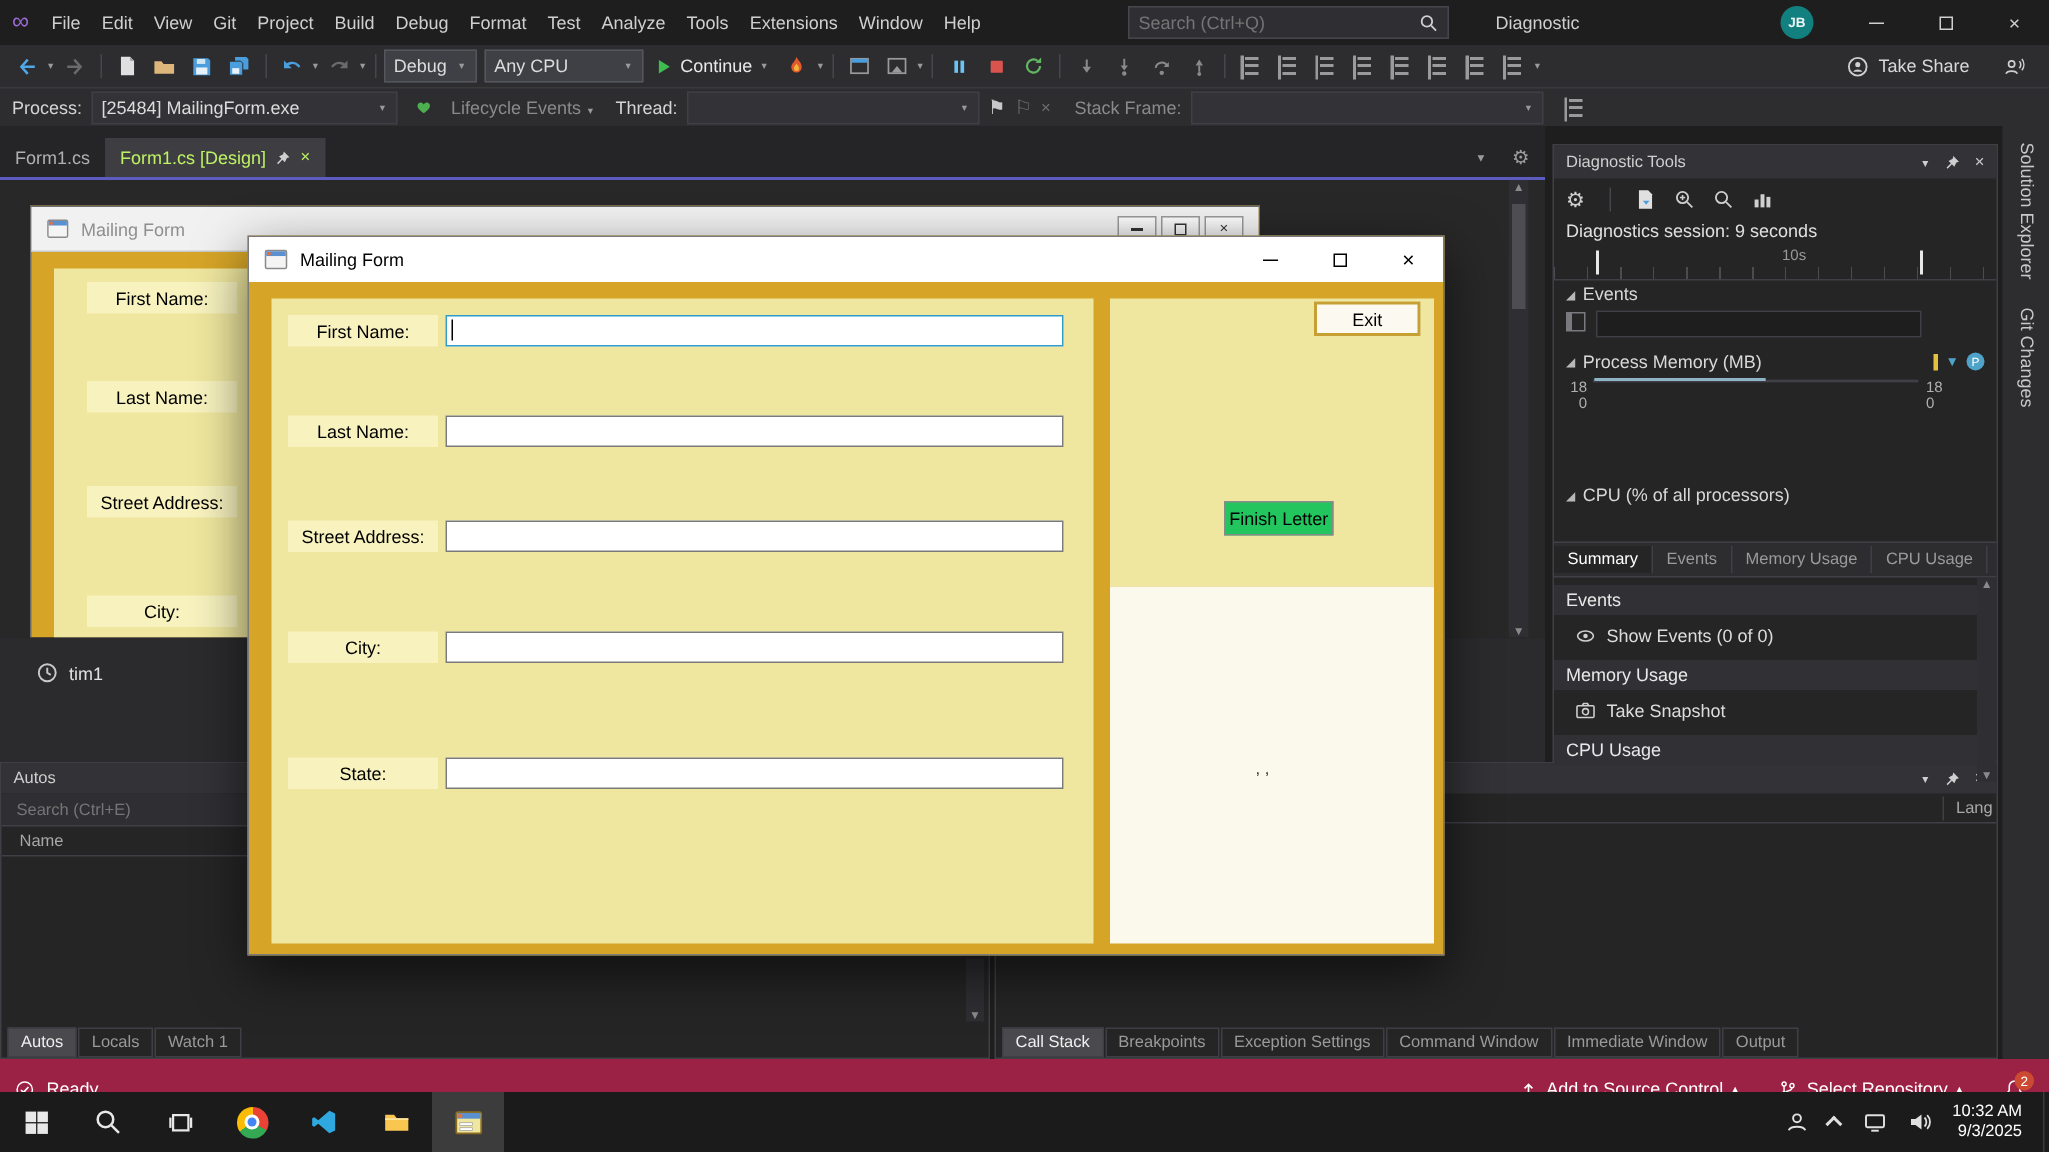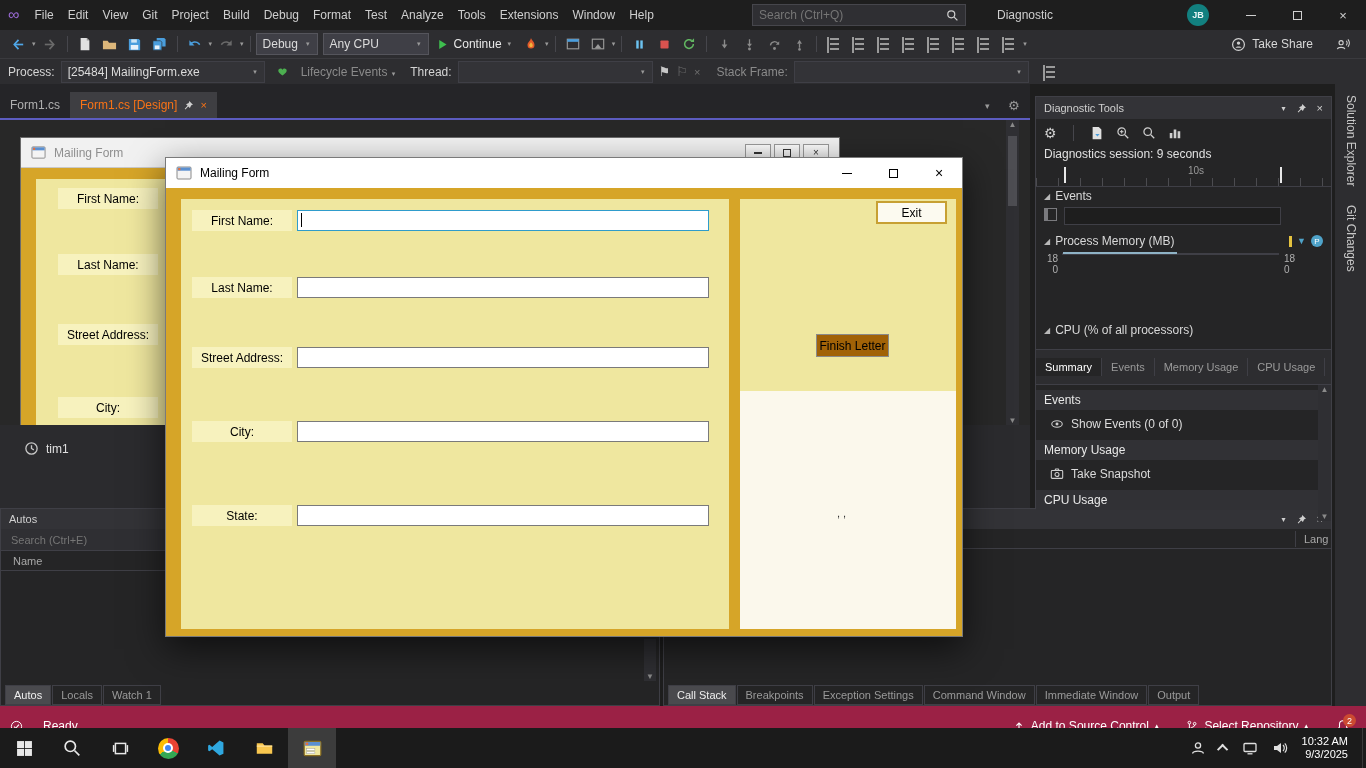--- a/index.html
+++ b/index.html
@@ -19,21 +19,21 @@
   .tbi{width:24px;height:24px;display:flex;align-items:center;justify-content:center;flex:0 0 auto}
   .chv{font-size:7px;color:#9a9a9a;margin:0 1px}
   .vsep{width:1px;height:16px;background:#46464c;margin:0 4px;flex:0 0 auto}
   .combo{background:#3f3f46;border:1px solid #55555c;color:#dcdcdc;display:flex;align-items:center;height:22px;padding:0 6px;gap:4px}
   .combo .fill{flex:1}
   .combo2{background:#333337;border:1px solid #3f3f46}
   .fmt{width:18px;height:18px;background:linear-gradient(90deg,#9a9a9a 0 2px,transparent 2px),repeating-linear-gradient(180deg,#9a9a9a 0 2px,transparent 2px 5px);background-size:100% 100%,9px 12px;background-position:2px 2px,5px 3px;background-repeat:no-repeat;margin:0 3px}
   
   .tabstrip{left:0;top:84px;width:1030px;height:34px;background:#252528;display:flex;align-items:flex-end}
   .doctab{height:26px;display:flex;align-items:center;padding:0 10px;gap:6px;color:#b0b0b0}
-  .doctab.active{background:#3e3e42;color:#f97316}
+  .doctab.active{background:#3e3e42;color:#bef264}
   .purpleline{left:0;top:118px;width:1030px;height:2px;background:#5c5cc0}
   .designer{left:0;top:120px;width:1030px;height:305px;background:#282828;overflow:hidden}
   .tray{left:0;top:425px;width:1030px;height:83px;background:#2b2b2e}
   
   .dform{position:absolute;left:20px;top:17px;width:820px;height:380px;background:#D6A528;border:1px solid #6b6b6b}
   .dform .dtitle{height:30px;background:#f1f1f1;border-bottom:1px solid #c9c9c9;display:flex;align-items:center;padding:0 10px}
   .cbtn{width:26px;height:18px;background:linear-gradient(#fdfdfd,#e3e3e3);border:1px solid #9a9a9a;display:flex;align-items:center;justify-content:center;color:#333;font-size:10px;margin-left:3px}
   .dbody{position:relative;height:349px}
   .dpanel{position:absolute;left:15px;top:11px;width:548px;height:400px;background:#EFE79F}
   .flabel{position:absolute;width:100px;height:21px;background:#F7F2BE;color:#000;display:flex;align-items:center;justify-content:center;font-size:12px}
@@ -63,21 +63,21 @@
   .appwin{left:165px;top:157px;width:798px;height:480px;background:#D6A528;border:1px solid #7a7a7a;box-shadow:0 12px 34px rgba(0,0,0,.6);z-index:50}
   .apptitle{height:30px;background:#fff;display:flex;align-items:center;padding-left:10px}
   .appbody{position:absolute;left:0;top:30px;right:0;bottom:0}
   .khaki{background:#EFE79F}
   .cream{background:#FBF8EC}
   .alabel{position:absolute;left:0;width:100px;height:21px;background:#F7F2BE;color:#000;display:flex;align-items:center;justify-content:center}
   .tb{position:absolute;left:105px;top:0;width:412px;height:21px;background:#fff;border:1px solid #7a7a7a;font-size:12px;padding:0 4px;font-family:inherit;color:#000}
   .tb.focus{border:1px solid #2F9CCB}
   .abtn{position:absolute;display:flex;align-items:center;justify-content:center;color:#000;font-size:12px;background:#FCFAF0}
   
-  .statusbar{left:0;top:706px;width:1366px;height:40px;background:#9B2145;display:flex;align-items:center;color:#fff;padding:0 10px;gap:20px}
+  .statusbar{left:0;top:706px;width:1366px;height:40px;background:#9B2145;display:flex;align-items:center;color:#fff;padding:0 10px;gap:8px}
   .taskbar{left:0;top:728px;width:1366px;height:40px;background:#1b1b1b;display:flex;align-items:center}
   .tkbtn{width:48px;height:40px;display:flex;align-items:center;justify-content:center}
   .badge{position:absolute;right:-6px;top:-5px;width:13px;height:13px;border-radius:50%;background:#cc4a31;color:#fff;font-size:9px;display:flex;align-items:center;justify-content:center}
 </style>
 </head>
 <body>
 
 <header class="abs titlebar">
   <span style="padding:0 8px;color:#9B6BD6;font-size:16px">∞</span>
   <span class="menuitem">File</span>
@@ -479,21 +479,21 @@
     </div>
     <div style="flex:1;display:flex;flex-direction:column;justify-content:space-between;padding:0 5px;font-size:10px;color:#b0b0b0">
       <span>18</span>
       <span>0</span>
     </div>
   </div>
   <div class="dsec" style="height:22px">
       <span class="tri">◢</span>
       <span>CPU (% of all processors)</span>
     </div>
-  <div class="row" style="height:36px;margin-top:8px;border-top:1px solid #3f3f46;border-bottom:1px solid #3f3f46;background:#2d2d30">
+  <div class="row" style="height:24px;margin-top:20px;border-top:1px solid #3f3f46;border-bottom:1px solid #3f3f46;background:#2d2d30">
     <span class="dtab sel">Summary</span>
     <span class="dtab">Events</span>
     <span class="dtab">Memory Usage</span>
     <span class="dtab">CPU Usage</span>
   </div>
   <div style="position:relative;height:136px;padding-top:3px;padding-right:13px">
     <div class="band">Events</div>
     <div class="sitem">
       <svg width="14" height="14" viewBox="0 0 16 16">
           <ellipse cx="8" cy="8" rx="6" ry="3.8" fill="none" stroke="#cfcfcf" stroke-width="1.2"></ellipse>
@@ -564,21 +564,21 @@
     <div class="abs" style="left:26px;top:233px;width:517px;height:21px">
       <div class="alabel">City:</div>
       <input class="tb" value="" style="">
     </div>
     <div class="abs" style="left:26px;top:317px;width:517px;height:21px">
       <div class="alabel">State:</div>
       <input class="tb" value="" style="">
     </div>
 
     <div class="abtn" style="left:710px;top:13px;width:71px;height:23px;border:2px solid #C7A033">Exit</div>
-    <div class="abtn" style="left:650px;top:146px;width:73px;height:23px;border:1px solid #8a8a8a;background:#a16207">Finish Letter</div>
+    <div class="abtn" style="left:650px;top:146px;width:73px;height:23px;border:1px solid #8a8a8a;background:#22c55e">Finish Letter</div>
     <span class="abs" style="left:671px;top:319px;color:#333;font-size:11px">, ,</span>
   </div>
 </div>
 
 <div class="abs statusbar">
   <svg width="13" height="13" viewBox="0 0 16 16">
       <circle cx="8" cy="8" r="6.3" fill="none" stroke="#fff" stroke-width="1.2"></circle>
       <path d="M5 8.2l2 2 4-4.5" fill="none" stroke="#fff" stroke-width="1.4"></path>
     </svg>
   <span>Ready</span>

